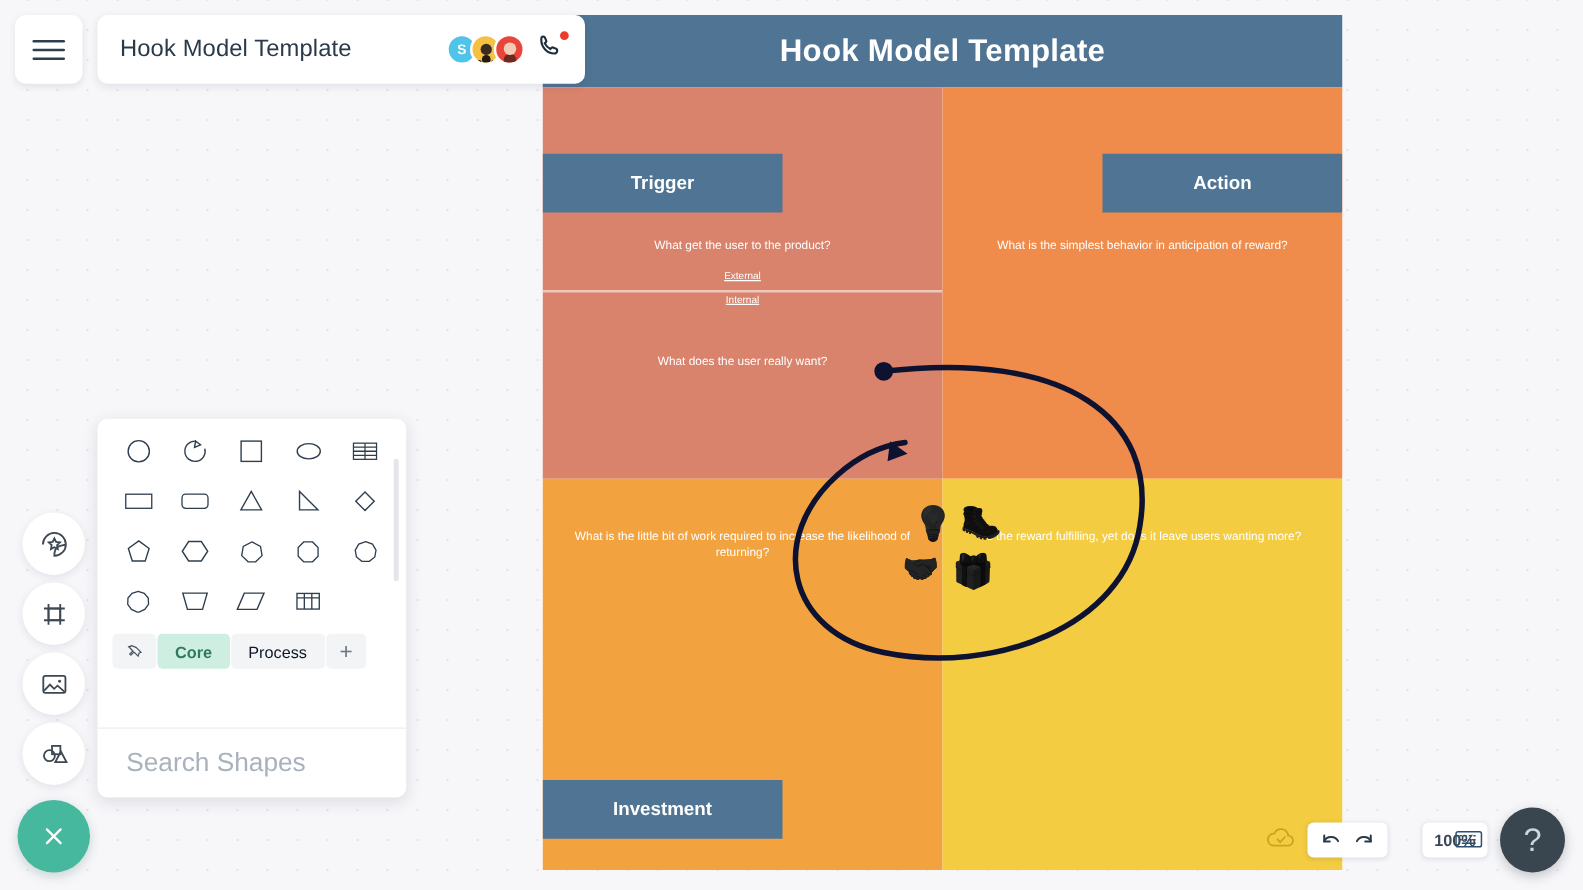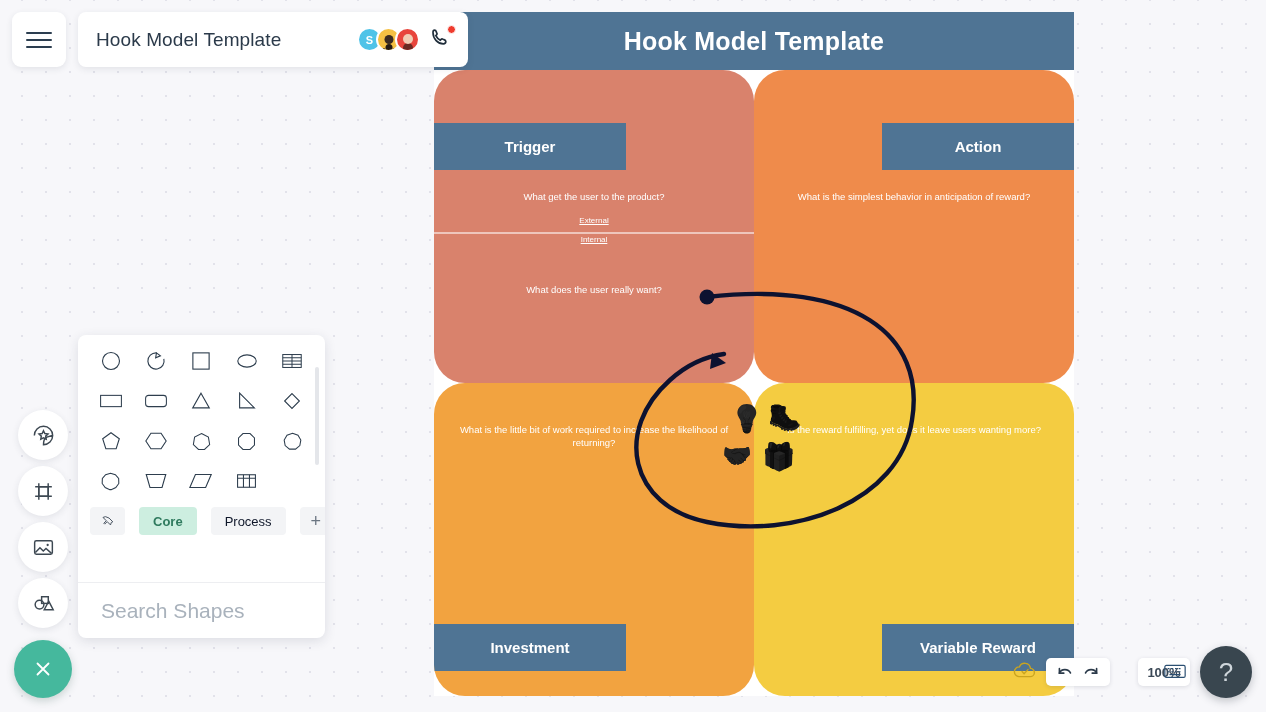--- a/index.html
+++ b/index.html
@@ -93,21 +93,21 @@
     color: #fff; font-size: 25px; font-weight: bold;
     letter-spacing: .2px;
   }
   #grid {
     position: relative;
     width: 100%; height: 626px;
     display: grid;
     grid-template-columns: 1fr 1fr;
     grid-template-rows: 1fr 1fr;
   }
-  .quad { position: relative; overflow: hidden; border-radius: 31px; }
+  .quad { position: relative; overflow: hidden; }
   .qlabel {
     position: absolute;
     width: 192px; height: 47px;
     background: #4f7494;
     color: #fff; font-weight: bold; font-size: 15px;
     display: flex; align-items: center; justify-content: center;
     text-align: center;
   }
   .q-tl .qlabel { left: 0;  top: 53px; }
   .q-tr .qlabel { right: 0; top: 53px; }
@@ -198,21 +198,21 @@
     cursor: pointer;
   }
   .shape-cell svg { display: block; }
   #panel-scroll {
     position: absolute; right: 6px; top: 32px;
     width: 4px; height: 98px; border-radius: 3px;
     background: #e4e6ea;
     cursor: pointer;
   }
   #tabs-row {
-    display: flex; align-items: flex-start; gap: 14px;
+    display: flex; align-items: flex-start; gap: 1px;
     padding: 8px 12px 0 12px;
   }
   .tab-chip {
     height: 28px; border-radius: 4px; background: #f3f4f6;
     display: flex; align-items: center; justify-content: center;
     font-size: 13px; color: #0f172a; padding: 0 14px; cursor: pointer;
   }
   .tab-chip.pin { padding: 0 10px; }
   .tab-chip.active { background: #cdeee0; color: #2f7a5e; font-weight: 600; }
   .tab-chip.plus { padding: 0 11px; font-size: 18px; color: #6b7682; }
@@ -308,21 +308,20 @@
       <div class="qtext qtext-a">What is the simplest behavior in anticipation of reward?</div>
     </div>
 
     <div class="quad q-bl" style="background: rgb(242, 163, 64);">
       <div class="qtext qtext-a">What is the little bit of work required to increase the likelihood of returning?</div>
       <div class="qlabel">Investment</div>
     </div>
 
     <div class="quad q-br" style="background: rgb(244, 204, 65);">
       <div class="qtext qtext-a">Is the reward fulfilling, yet does it leave users wanting more?</div>
-      <div class="qlabel">Variable Reward</div>
     </div>
 
     <svg id="loop-arrow" width="640" height="626" viewBox="0 0 640 626">
       <path d="M273 227 C 420 210, 492 265, 478 350 C 466 432, 360 470, 273 452
                C 195 436, 180 360, 236 310 C 256 292, 275 286, 290 284" fill="none" stroke="#0d1230" stroke-width="4.4" stroke-linecap="round"></path>
       <circle cx="273" cy="227" r="7.5" fill="#0d1230"></circle>
       <path d="M278 283 L292 293 L276 299 Z" fill="#0d1230"></path>
     </svg>
 
     <div class="center-icons">

